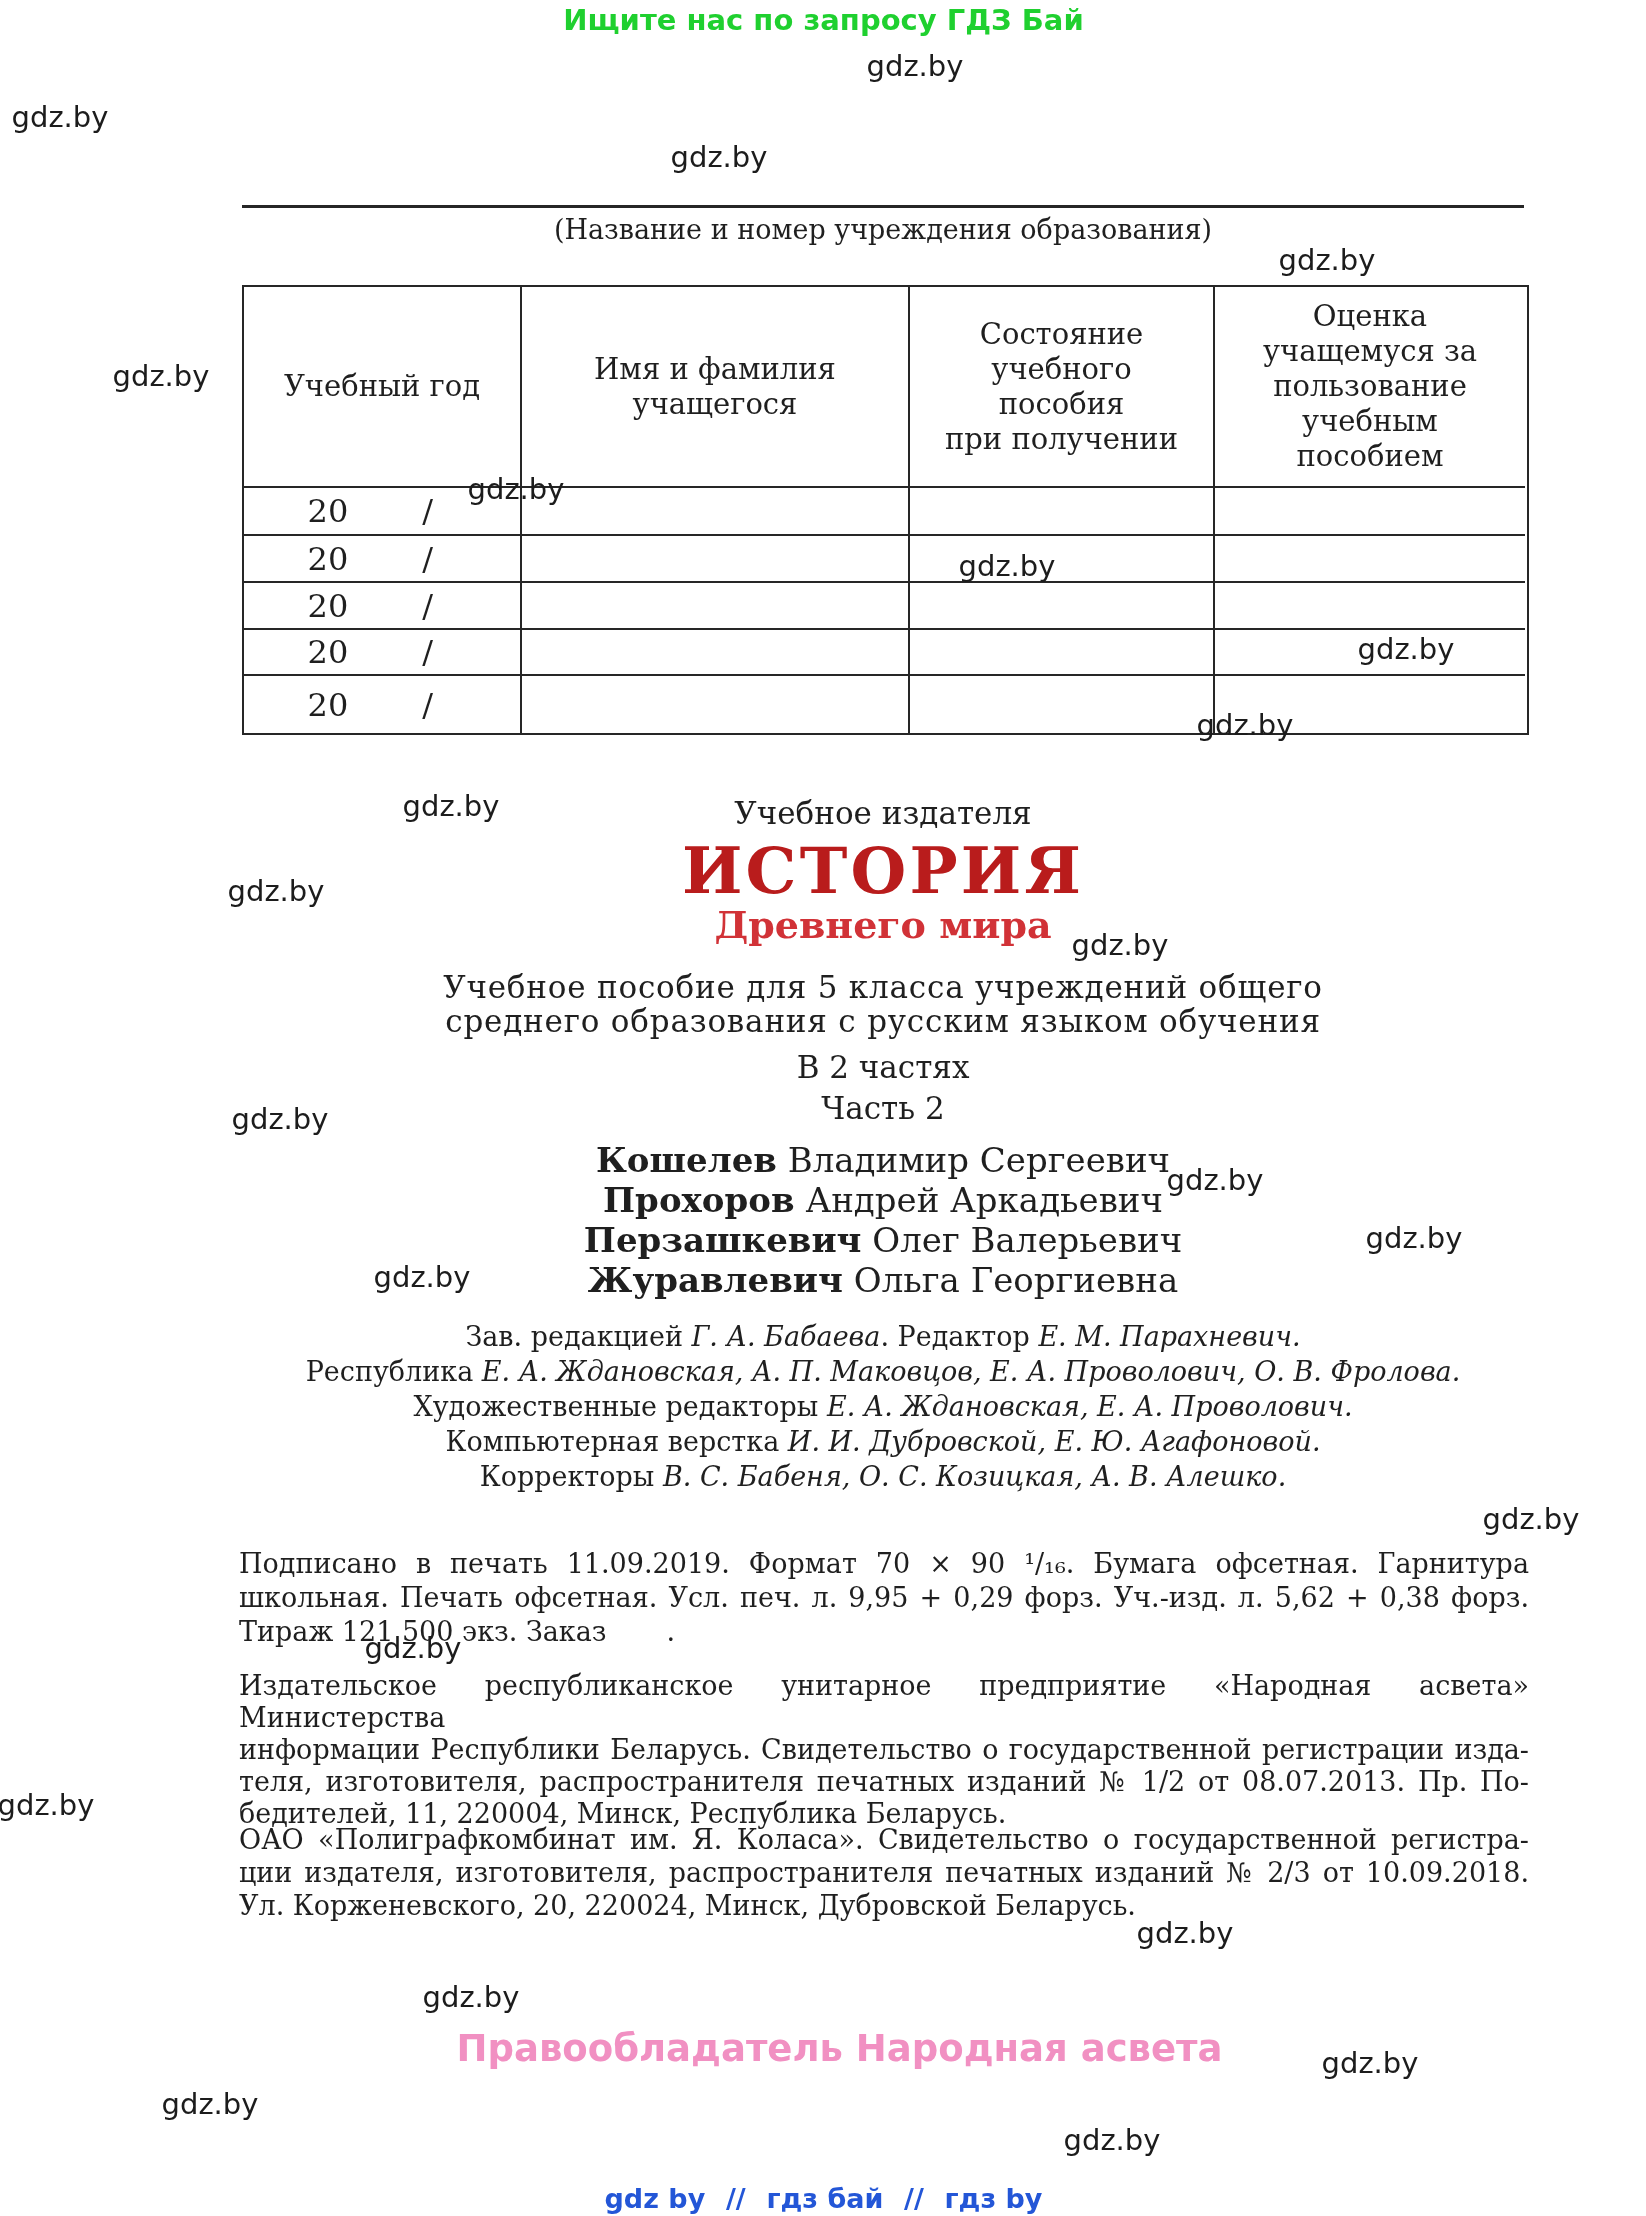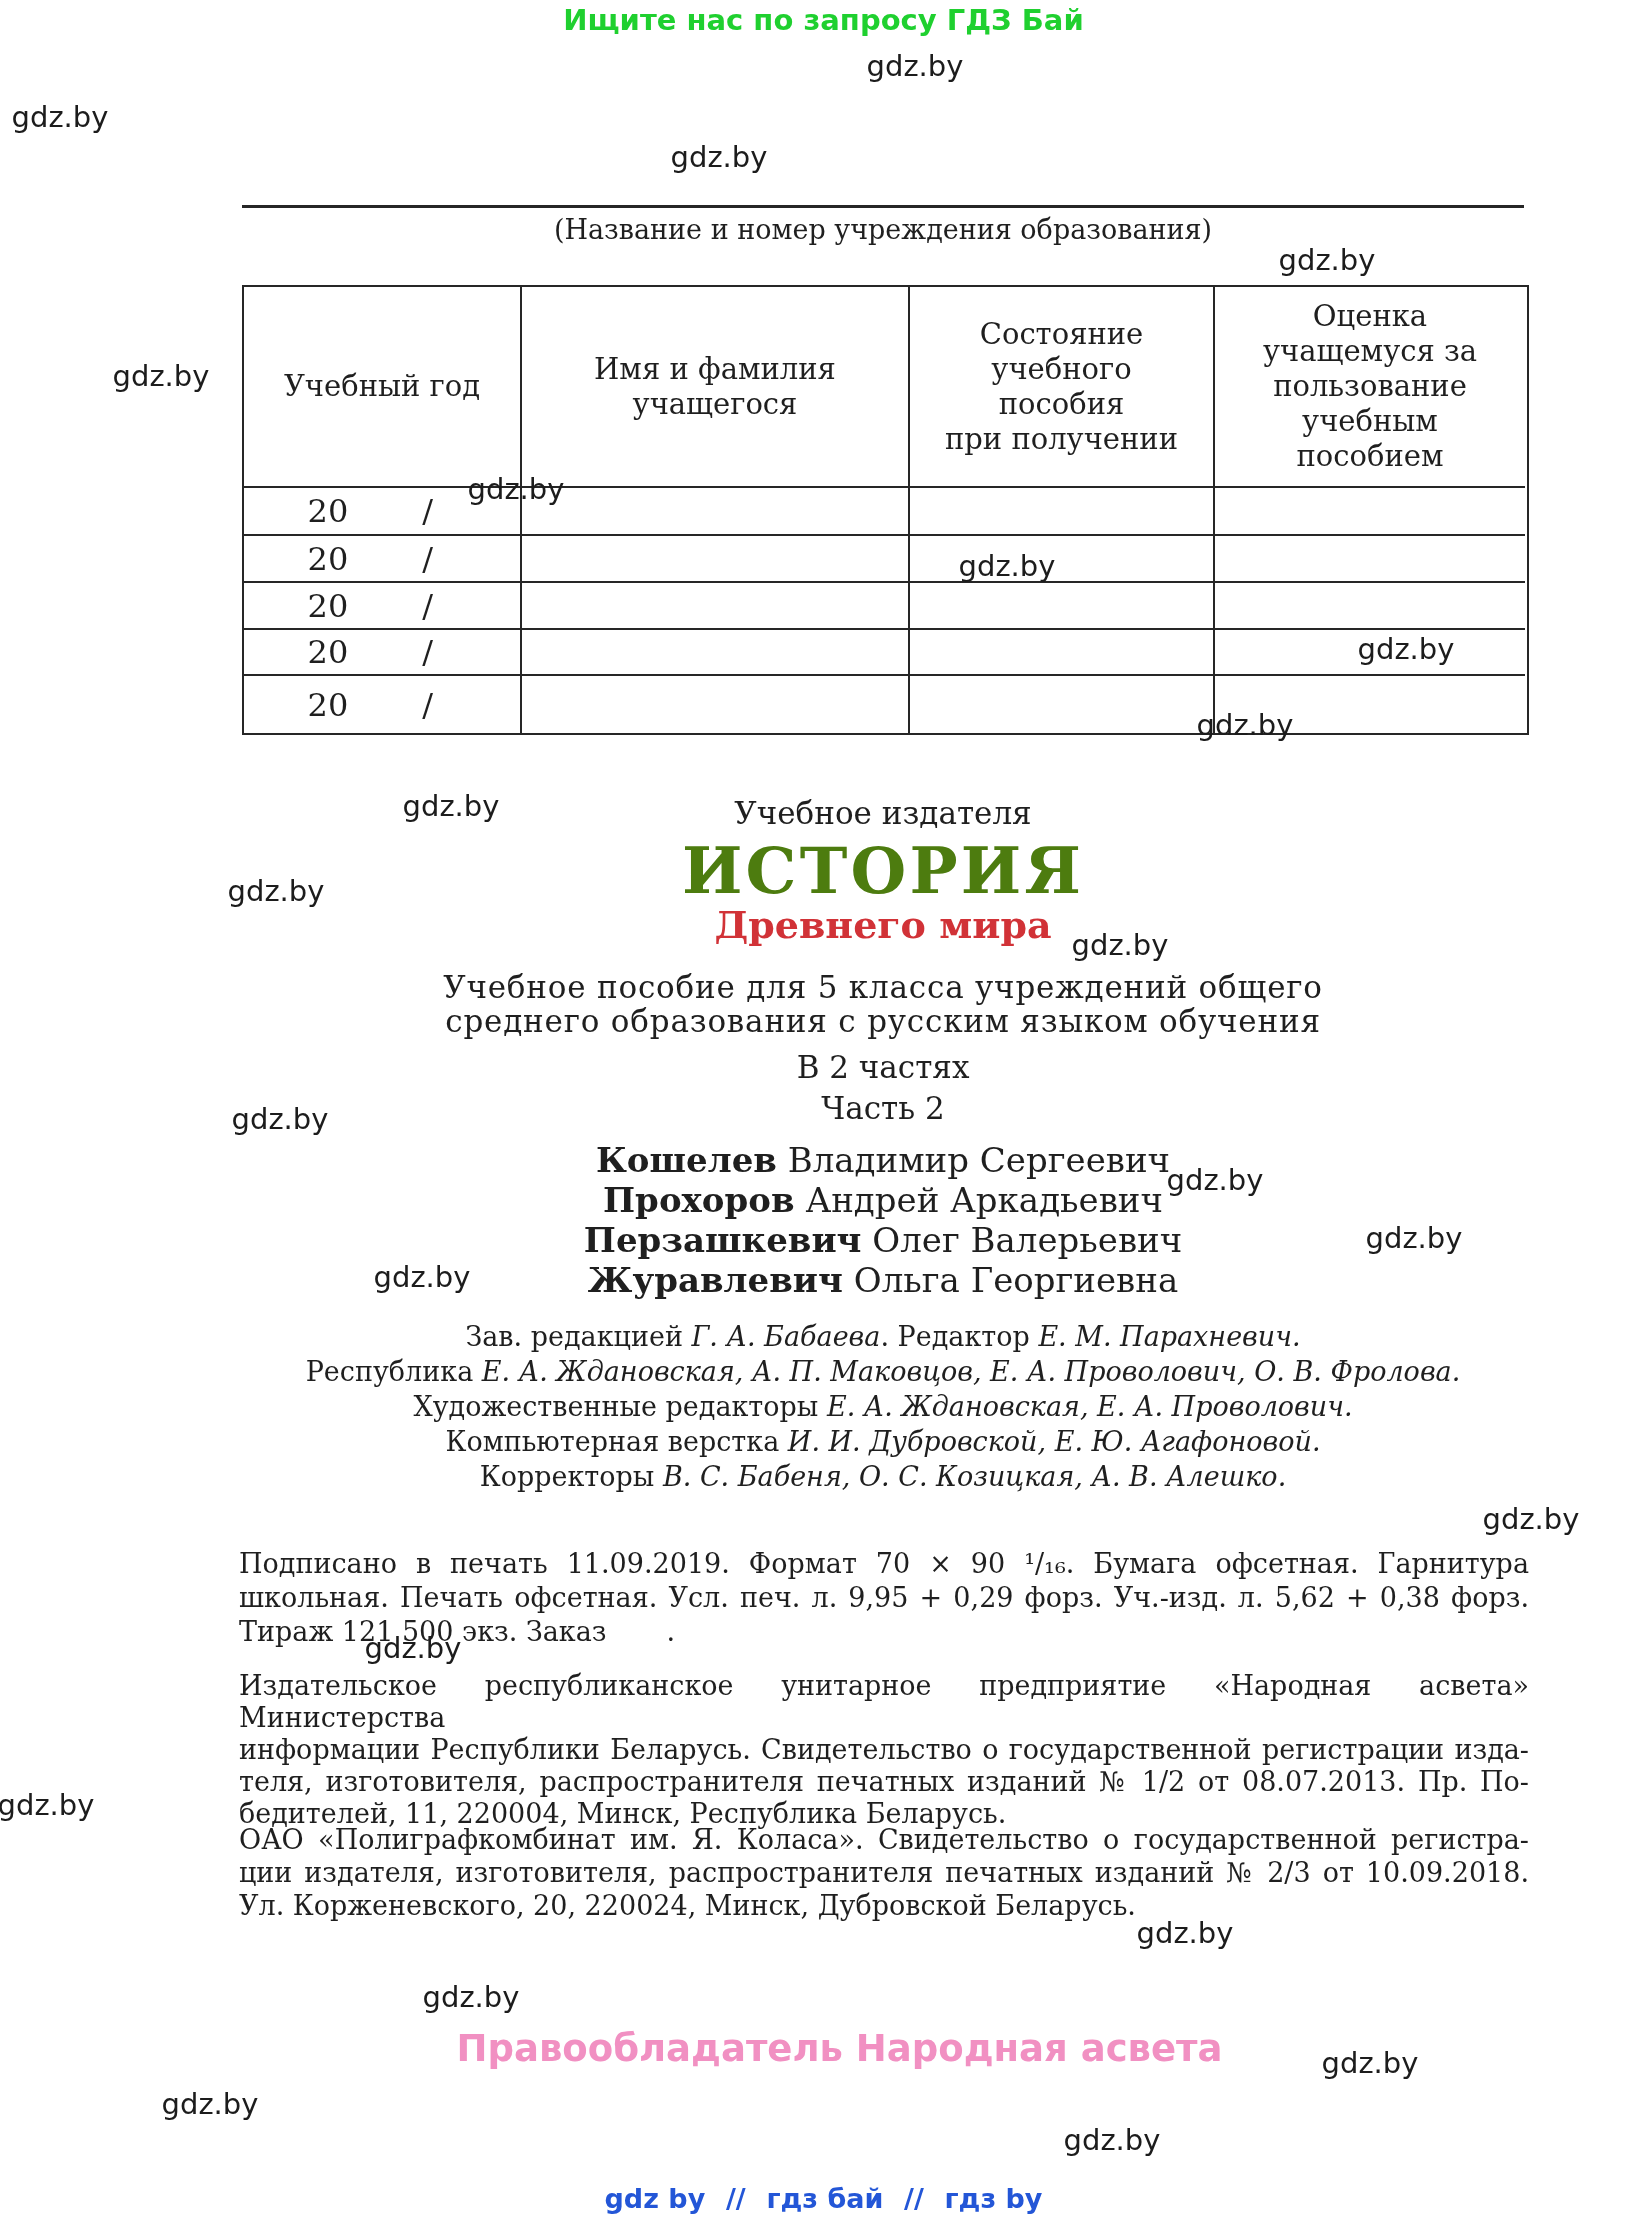--- a/index.html
+++ b/index.html
@@ -108,21 +108,21 @@
       <div class="cell body-cell c1 rlast">
         <span class="year-prefix">20</span>
         <span class="slash">/</span>
       </div>
       <div class="cell body-cell c2 rlast"></div>
       <div class="cell body-cell c3 rlast"></div>
       <div class="cell body-cell c4 rlast"></div>
     </div>
 
   <div class="abs kind serif ink">Учебное издателя</div>
-  <div class="abs title serif" style="color: #4d7c0f;">ИСТОРИЯ</div>
+  <div class="abs title serif" style="color: #b91c1c;">ИСТОРИЯ</div>
   <div class="abs subtitle serif" style="color: rgb(209, 50, 55);">Древнего мира</div>
 
   <div class="abs desc serif ink">
     <div>Учебное пособие для 5 класса учреждений общего</div>
     <div>среднего образования с русским языком обучения</div>
   </div>
 
   <div class="abs parts serif ink">В 2 частях</div>
   <div class="abs part serif ink">Часть 2</div>
 

